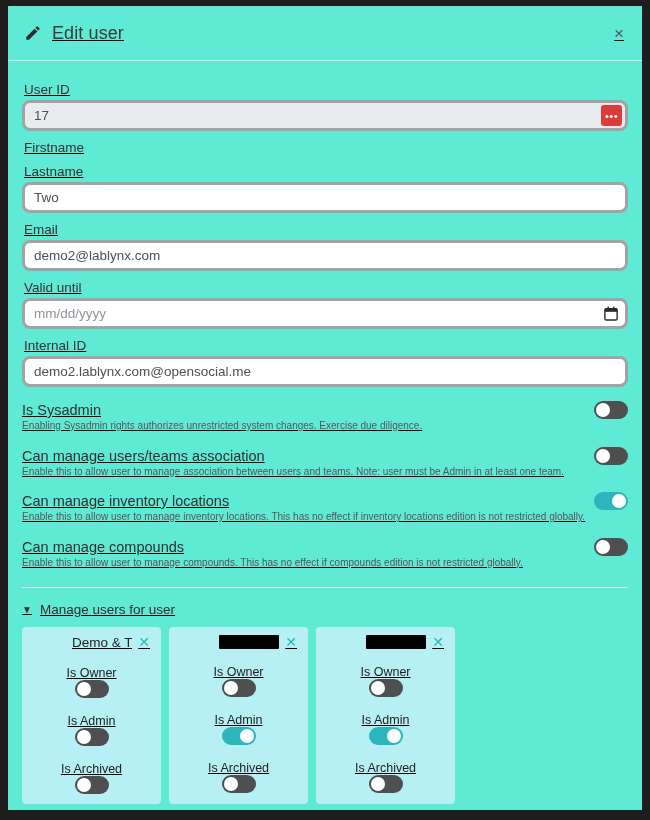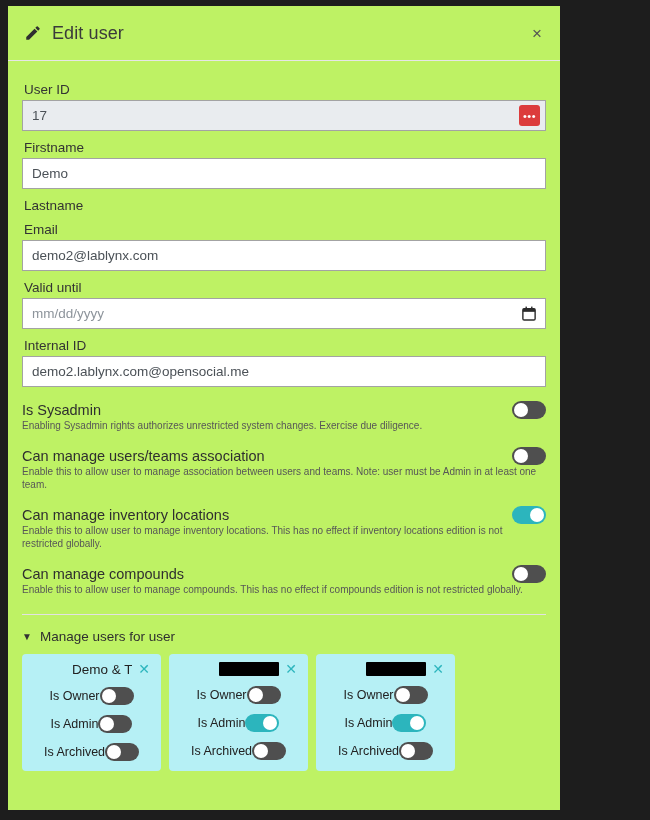--- a/index.html
+++ b/index.html
@@ -9,24 +9,25 @@
     width: 650px;
     height: 820px;
     background: #1d1d1d;
     font-family: "Liberation Sans", sans-serif;
   }
 
   .modal {
     position: absolute;
     left: 8px;
     top: 6px;
-    width: 552px;
+    width: 634px;
     height: 804px;
-    background: #bef264;
+    background: #5eead4;
     overflow: hidden;
+    text-decoration: underline;
   }
 
   
   .modal-header {
     height: 55px;
     border-bottom: 1px solid #e6e6e6;
     display: flex;
     align-items: center;
     padding: 0 16px 0 16px;
   }
@@ -64,22 +65,22 @@
     font-size: 13.5px;
     color: #333;
     margin: 9px 0 3px 2px;
     display: block;
   }
   .input-wrap { position: relative; margin-bottom: 9px; }
 
   .form-input {
     width: 100%;
     height: 31px;
-    border: 1px solid #a3a3a3;
-    border-radius: 0;
+    border: 3px solid #a3a3a3;
+    border-radius: 8px;
     padding: 0 9px;
     font-size: 13.5px;
     color: #4b5157;
     background: #fff;
     font-family: "Liberation Sans", sans-serif;
     outline: none;
   }
   .form-input::placeholder { color: #8d949b; }
   .form-input:disabled,
   .form-input.disabled {
@@ -211,22 +212,23 @@
     line-height: 1;
     cursor: pointer;
     background: none;
     border: none;
     padding: 0 1px;
     font-family: "Liberation Sans", sans-serif;
   }
   .team-opt {
     display: flex;
     align-items: center;
-    justify-content: center;
-    margin-top: 10px;
+    justify-content: space-between;
+    margin-top: 16px;
+    flex-direction: column;
   }
   .team-opt-label { font-size: 12.5px; color: #222; }
 </style>
 </head>
 <body>
 
 <div class="modal">
 
   <div class="modal-header">
     <svg class="pencil-icon" viewBox="0 0 24 24">
@@ -238,25 +240,25 @@
 
   <div class="modal-body">
 
     <label class="field-label">User ID</label>
     <div class="input-wrap">
       <input class="form-input disabled" disabled="" value="17" style="">
       <button class="dots-btn">•••</button>
     </div>
 
     <label class="field-label">Firstname</label>
+
+    <label class="field-label">Lastname</label>
     <div class="input-wrap">
-      <input class="form-input" value="Demo" style="">
-    </div>
-
-    <label class="field-label">Lastname</label>
+      <input class="form-input" value="Two" style="">
+    </div>
 
     <label class="field-label">Email</label>
     <div class="input-wrap">
       <input class="form-input" value="demo2@lablynx.com" style="">
     </div>
 
     <label class="field-label">Valid until</label>
     <div class="input-wrap">
       <input class="form-input" placeholder="mm/dd/yyyy" style="">
       <svg class="cal-icon" viewBox="0 0 16 17">

